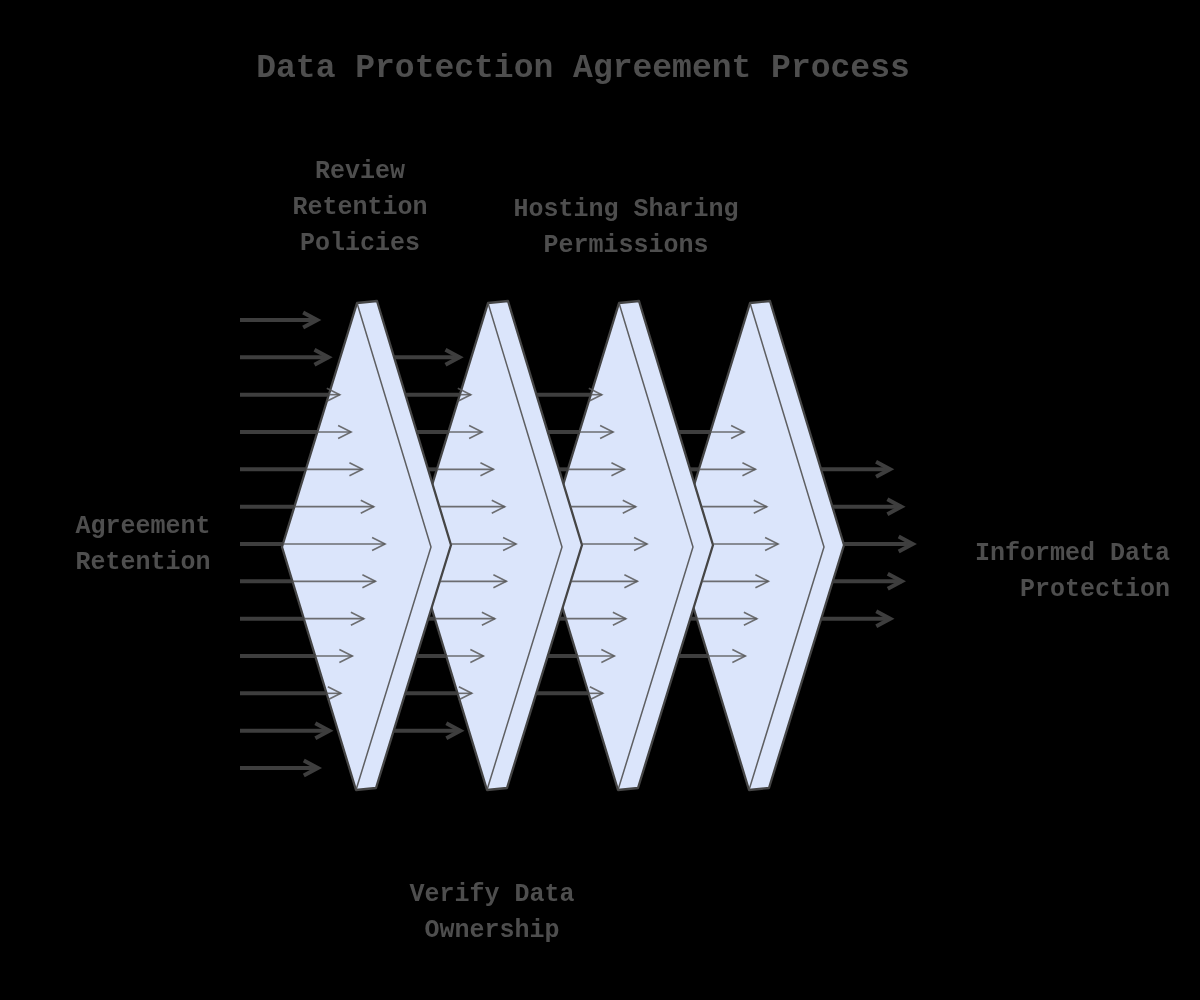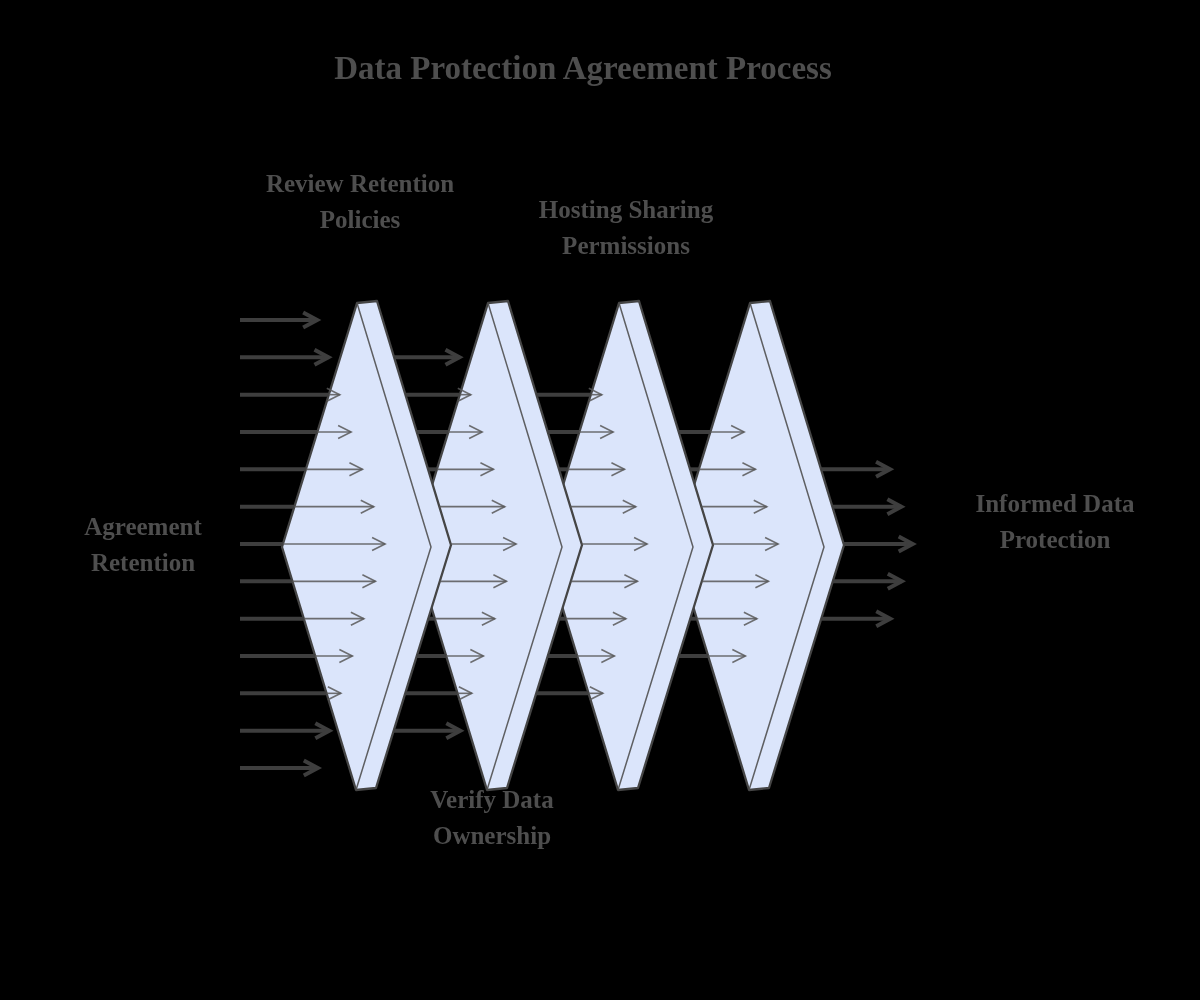--- a/index.html
+++ b/index.html
@@ -1,28 +1,28 @@
 <!DOCTYPE html>
 <html><head>
 <meta charset="utf-8">
 <style>
   html,body{margin:0;padding:0}
   body{background:var(--bg,#000);width:1200px;height:1000px;overflow:hidden}
-  .canvas{position:relative;width:1200px;height:804px;font-family:Liberation Serif, serif}
+  .canvas{position:relative;width:1200px;height:804px;font-family:Liberation Mono, monospace}
   .canvas svg{position:absolute;left:0;top:0}
   .title{position:absolute;left:233px;top:50px;width:700px;margin:0;text-align:center;
          font-size:33px;font-weight:bold;color:var(--text,#4e4e4e)}
   .label{position:absolute;font-size:25px;font-weight:bold;line-height:36px;
          color:var(--text,#4e4e4e);text-align:center;white-space:normal}
   .lbl-input{left:33px;top:509px;width:220px}
-  .lbl-stage1{left:260px;top:166px;width:200px}
-  .lbl-stage2{left:382px;top:782px;width:220px}
+  .lbl-stage1{left:260px;top:154px;width:200px}
+  .lbl-stage2{left:382px;top:877px;width:220px}
   .lbl-stage3{left:511px;top:192px;width:230px}
   .lbl-stage4{left:645px;top:829px;width:220px}
-  .lbl-output{left:940px;top:486px;width:230px;text-align:center}
+  .lbl-output{left:940px;top:536px;width:230px;text-align:right}
 </style>
 </head>
 <body style="--bg: #000000; --text: #4e4e4e;">
 
 <div class="canvas">
 
   <svg width="1200" height="1000" viewBox="0 0 1200 1000">
       <g>
         <path d="M 750,303 L 770,301 L 844,545 L 769,788 L 749,790 L 675,547 Z" fill="#dbe5fb" stroke="#454545" stroke-width="2.3" stroke-linejoin="round"></path>
         <path d="M 750,303 L 824,547 L 749,790" fill="none" stroke="#4c4c4c" stroke-width="1.5" opacity="0.88"></path>

